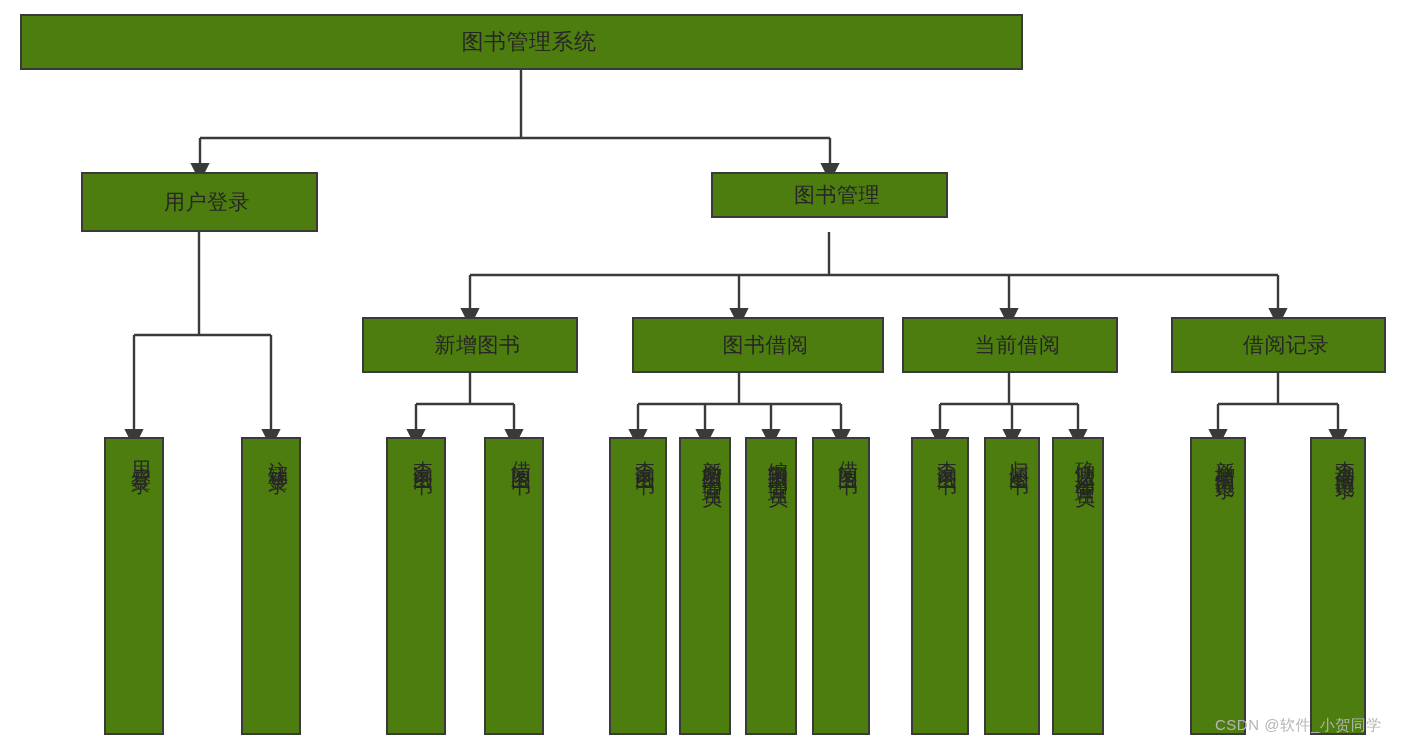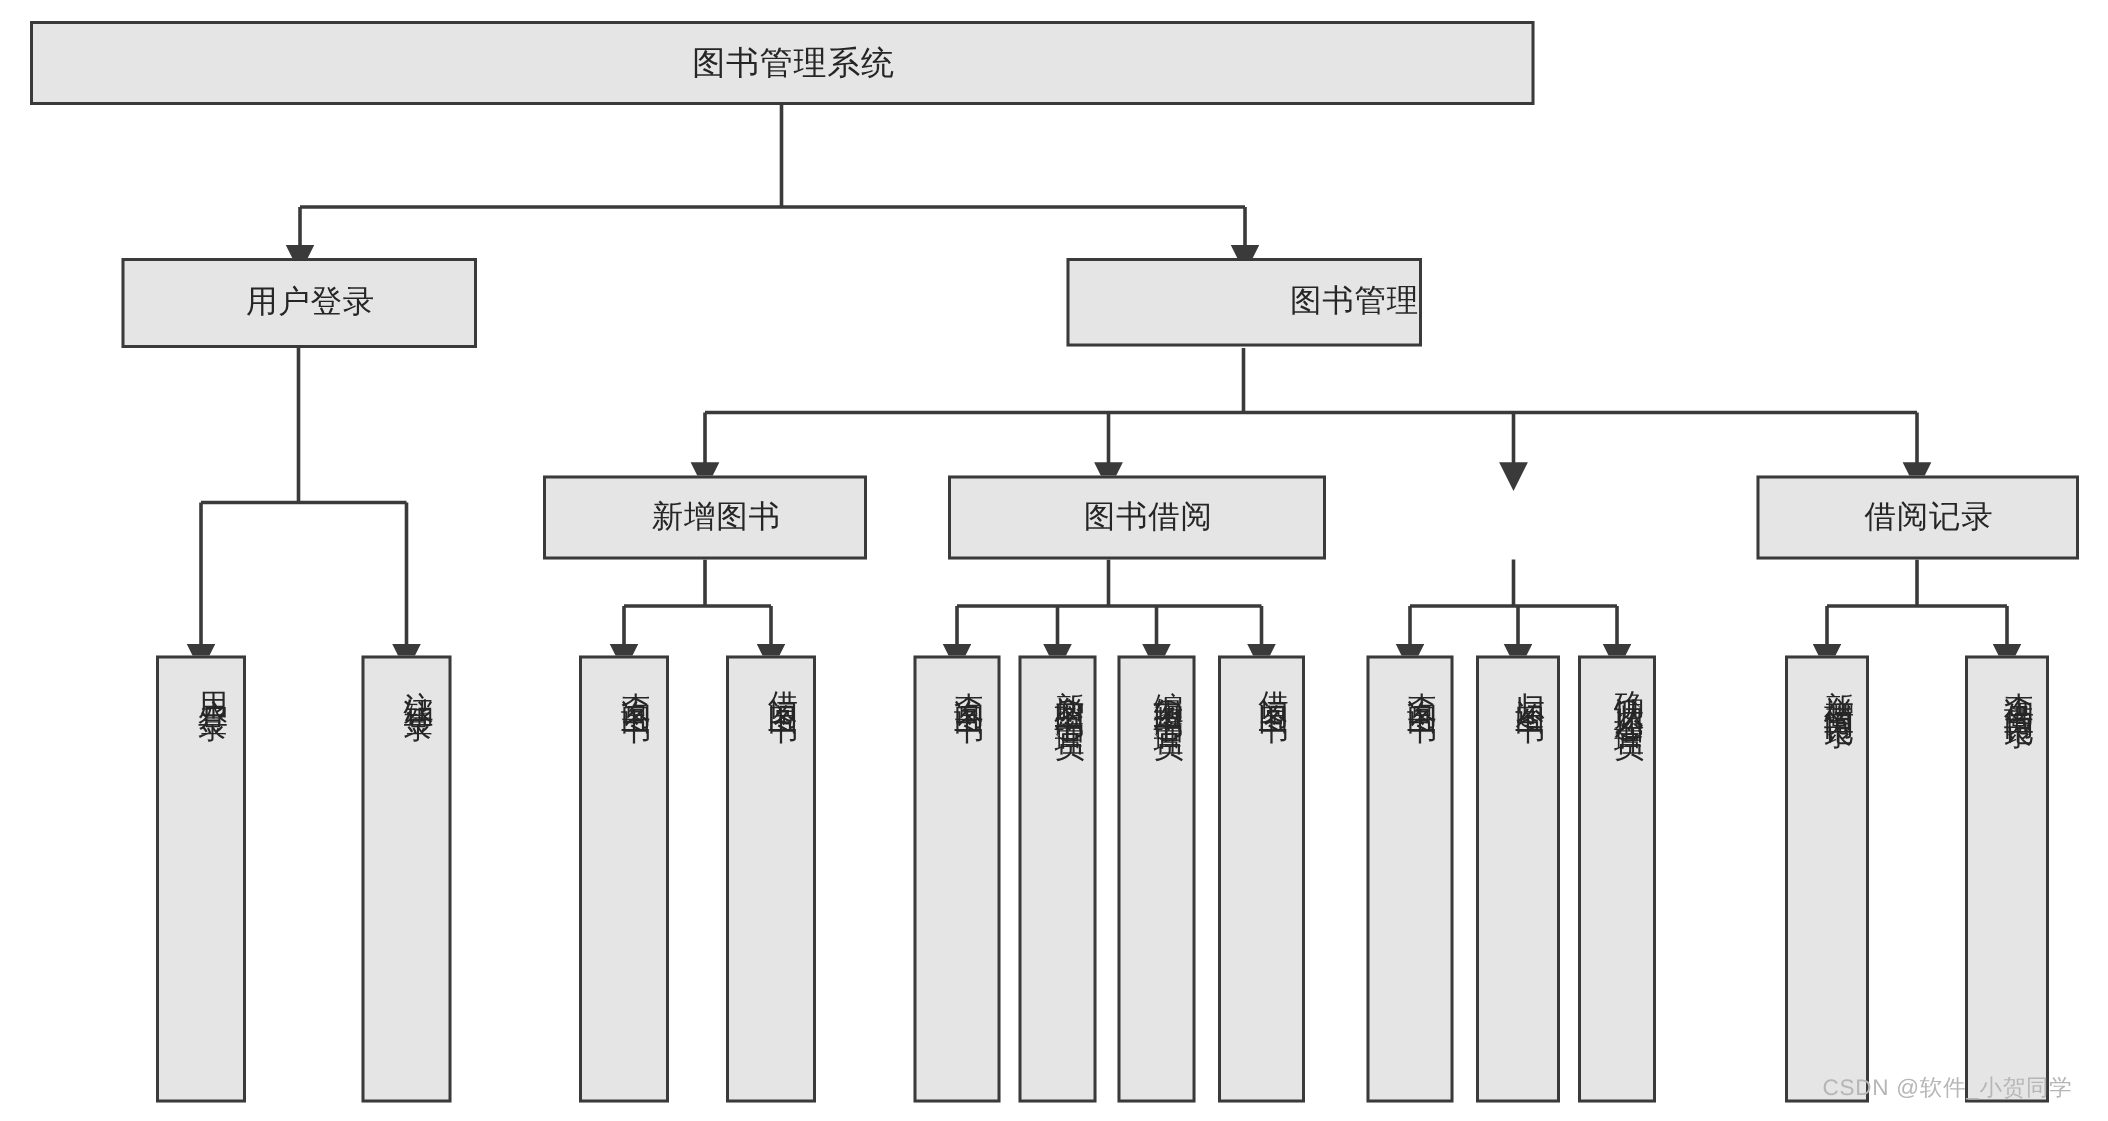--- a/index.html
+++ b/index.html
@@ -22,21 +22,21 @@
     position: absolute;
     left: 0;
     top: 0;
     width: 1405px;
     height: 747px;
     pointer-events: none;
   }
   .node {
     position: absolute;
     box-sizing: border-box;
-    background: #e5e5e5;
+    background: #4d7c0f;
     border: 2px solid #3a3a3a;
     display: flex;
     align-items: center;
     justify-content: center;
     color: #262626;
     padding-left: 15px;
   }
   .node .lbl {
     display: block;
     text-align: center;
@@ -130,30 +130,33 @@
     </g>
   </svg>
 
   <div class="node h root" style="left:20px; top:14px; width:1003px; height:56px;">
     <span class="lbl">图书管理系统</span>
   </div>
 
   <div class="node h" style="left:81px; top:172px; width:237px; height:60px;">
     <span class="lbl">用户登录</span>
   </div>
-  <div class="node h" style="left:711px; top:172px; width:237px; height:59px;justify-content:flex-end;">
+  <div class="node h" style="left:711px; top:172px; width:237px; height:46px;">
     <span class="lbl">图书管理</span>
   </div>
 
   <div class="node h" style="left:362px; top:317px; width:216px; height:56px;">
     <span class="lbl">新增图书</span>
   </div>
   <div class="node h" style="left:632px; top:317px; width:252px; height:56px;">
     <span class="lbl">图书借阅</span>
   </div>
+  <div class="node h" style="left:902px; top:317px; width:216px; height:56px;">
+    <span class="lbl">当前借阅</span>
+  </div>
   <div class="node h" style="left:1171px; top:317px; width:215px; height:56px;">
     <span class="lbl">借阅记录</span>
   </div>
 
   <div class="node v" style="left:104px; top:437px; width:60px; height:298px;">
     <span class="lbl">用户登录</span>
   </div>
   <div class="node v" style="left:241px; top:437px; width:60px; height:298px;">
     <span class="lbl">注销登录</span>
   </div>

